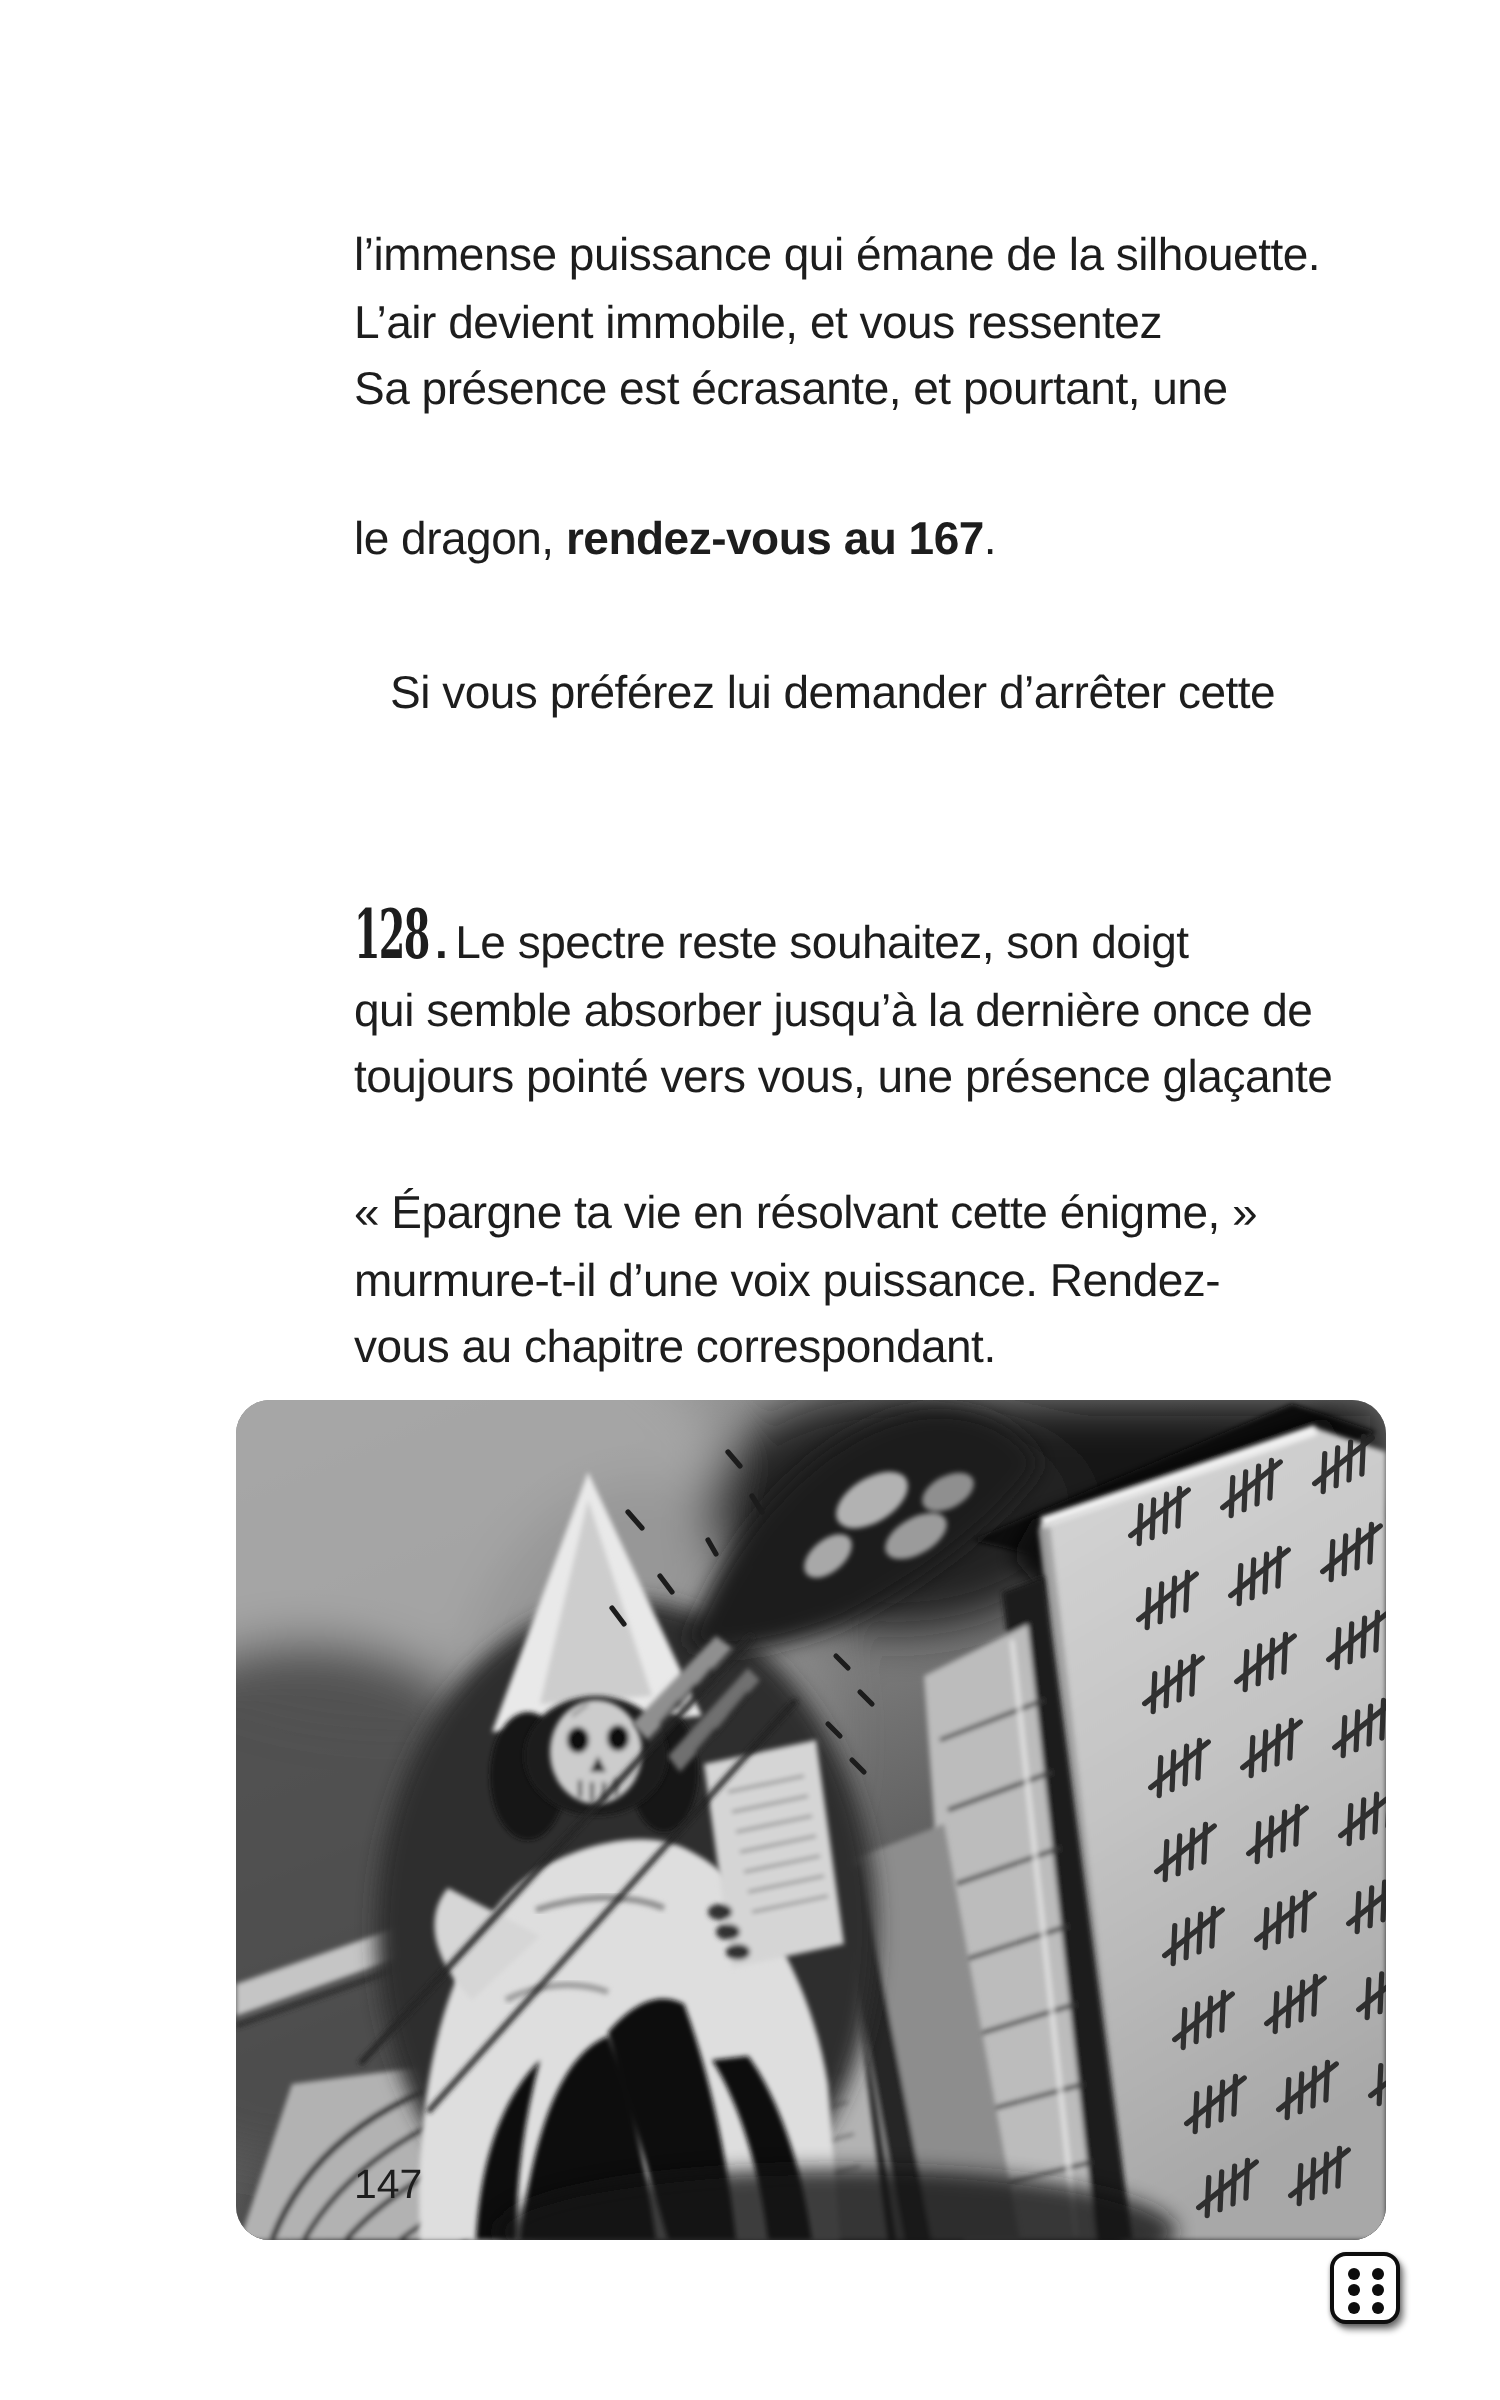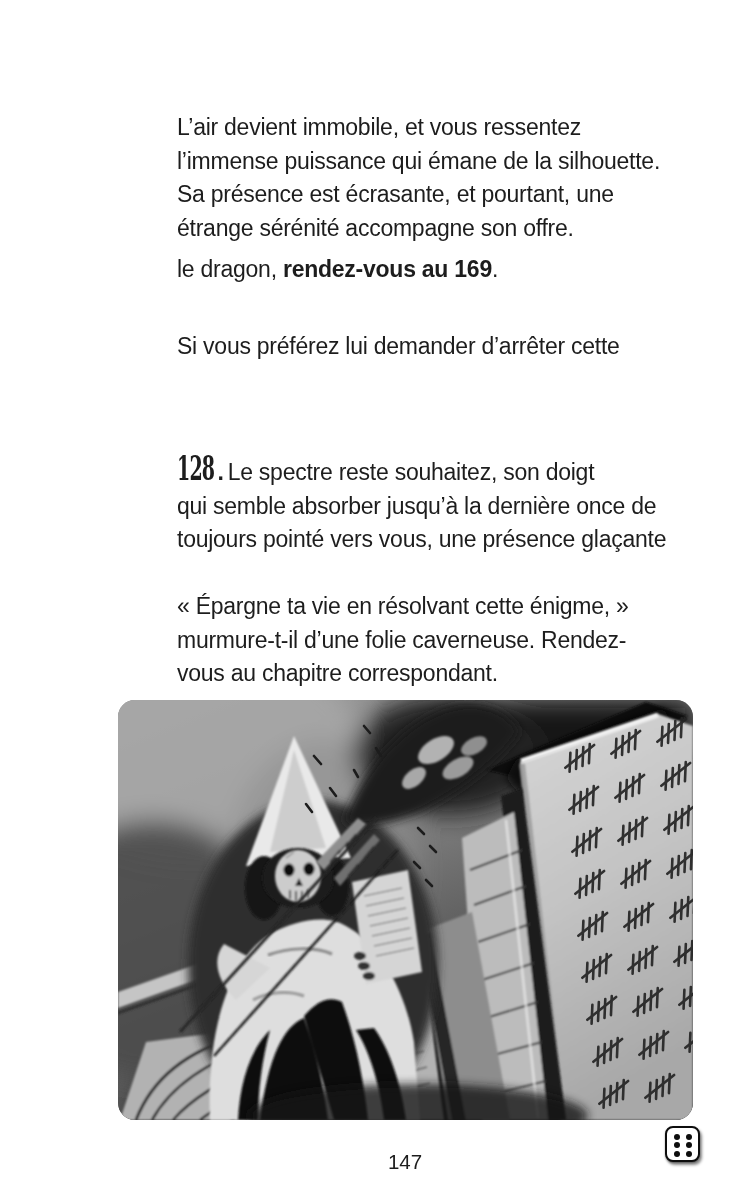--- a/index.html
+++ b/index.html
@@ -15,66 +15,65 @@
   .b{font-weight:700;}
   .section-num{
     font-family:"DejaVu Serif","Liberation Serif",serif;
     font-weight:700;font-size:34px;letter-spacing:-1.5px;
     display:inline-block;transform:scaleX(0.56);transform-origin:left 78%;
     margin-right:-26px;
   }
   .section-dot{font-weight:700;margin-right:4px;}
   #p1{top:111px;}
   #p2{top:253px;}
-  #p3{top:330px;}
+  #p3{top:330px;margin-left:18px;}
   #p4{top:452px;}
   #p5{top:590px;}
   #footer-pagenum{
-    position:absolute;left:177px;width:456px;top:1150px;
-    text-align:center;font-size:20.5px;letter-spacing:0;
+    position:absolute;left:177px;width:456px;top:1081px;
+    font-size:20.5px;letter-spacing:0;
   }
   #illustration{
     position:absolute;left:118px;top:700px;width:575px;height:420px;
     border-radius:17px;overflow:hidden;background:#8d8d8d;
   }
   #die{
     position:absolute;left:665px;top:1126px;width:35px;height:36px;
     background:#ffffff;border:2.5px solid #0d0d0d;border-radius:8px;
     box-sizing:border-box;
     box-shadow:2px 3px 3px rgba(0,0,0,0.45),0 1px 2px rgba(0,0,0,0.35);
   }
   .pip{position:absolute;width:6px;height:6px;border-radius:50%;background:#0d0d0d;}
 </style>
 </head>
 <body>
 
 <div class="textcol para" id="p1">
+  <div class="line">l’immense puissance qui émane de la silhouette.</div>
   <div class="line">L’air devient immobile, et vous ressentez</div>
-  <div class="line">l’immense puissance qui émane de la silhouette.</div>
   <div class="line">Sa présence est écrasante, et pourtant, une</div>
-  <div class="line">étrange sérénité accompagne son offre.</div>
 </div>
 
 <div class="textcol para" id="p2">
-  <div class="line"><span>le dragon, </span><span class="b">rendez-vous au 169</span><span>.</span></div>
+  <div class="line"><span>le dragon, </span><span class="b">rendez-vous au 167</span><span>.</span></div>
 </div>
 
 <div class="textcol para" id="p3">
   <div class="line">Si vous préférez lui demander d’arrêter cette</div>
 </div>
 
 <div class="textcol para" id="p4">
   <div class="line"><span class="section-num">128</span><span class="section-dot">.</span><span>Le spectre reste souhaitez, son doigt</span></div>
   <div class="line">qui semble absorber jusqu’à la dernière once de</div>
   <div class="line">toujours pointé vers vous, une présence glaçante</div>
 </div>
 
 <div class="textcol para" id="p5">
   <div class="line">« Épargne ta vie en résolvant cette énigme, »</div>
-  <div class="line">murmure-t-il d’une folie caverneuse. Rendez-</div>
+  <div class="line">murmure-t-il d’une voix puissance. Rendez-</div>
   <div class="line">vous au chapitre correspondant.</div>
 </div>
 
 <div id="illustration">
 <svg width="575" height="420" viewBox="0 0 575 420" xmlns="http://www.w3.org/2000/svg">
   <defs>
     <linearGradient id="bgGrad" x1="0" y1="0" x2="0.55" y2="1">
       <stop offset="0" stop-color="#9d9d9d"></stop>
       <stop offset="0.38" stop-color="#868686"></stop>
       <stop offset="0.72" stop-color="#585858"></stop>

